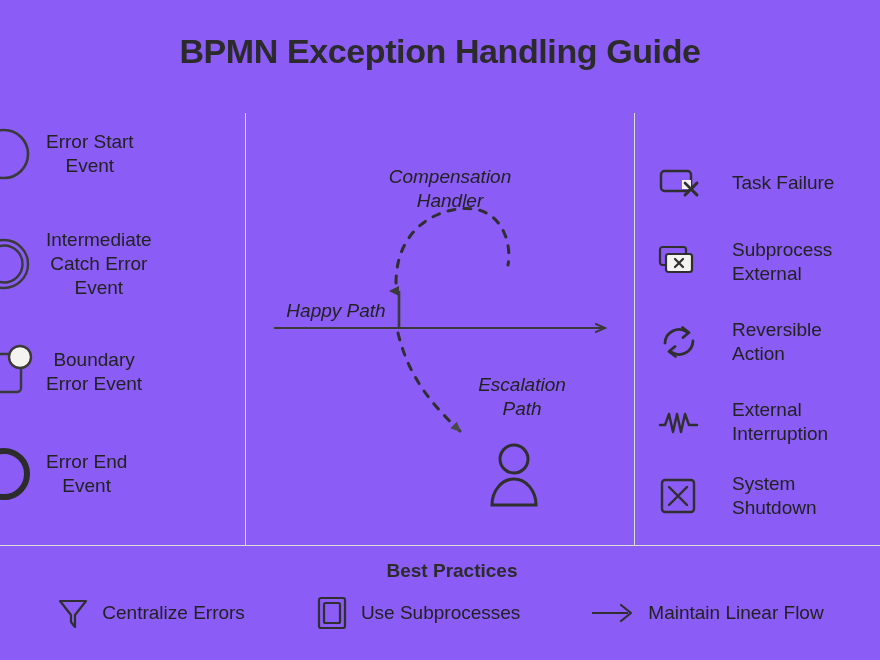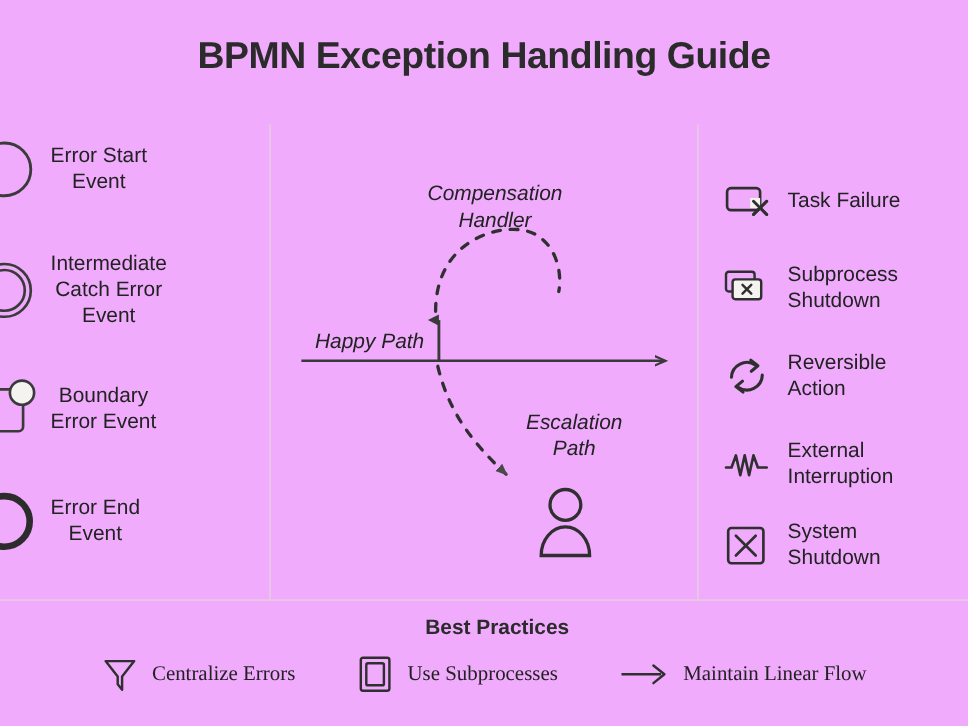--- a/index.html
+++ b/index.html
@@ -13,21 +13,21 @@
     overflow: hidden;
     font-family: "Liberation Sans", sans-serif;
     color: #2a2a2a;
     position: relative;
   }
 
   .canvas {
     position: absolute;
     left: 0; top: 0;
     width: 880px; height: 660px;
-    background: #f0abfc;
+    background: #8b5cf6;
   }
 
   
   .title {
     position: absolute;
     left: 0; top: 32px;
     width: 880px;
     text-align: center;
     font-size: 34px;
     font-weight: bold;
@@ -72,21 +72,21 @@
   }
 
   
   .col-left .row { left: -24px; width: 240px; }
   .col-left .ico { width: 56px; height: 56px; }
   .col-left .lbl { margin-left: 14px; text-align: center; }
 
   
   .col-three .row { left: 658px; width: 230px; }
   .col-three .ico { width: 42px; height: 42px; }
-  .col-three .lbl { margin-left: 16px; }
+  .col-three .lbl { margin-left: 32px; }
 
   
   .col-four .row {
     left: 838px;
     width: 210px;
     display: block;
     text-align: center;
   }
 
   
@@ -117,22 +117,21 @@
     font-weight: bold;
     color: #2b2b2b;
   }
   .practices {
     position: absolute;
     left: 0; top: 596px;
     width: 880px;
     display: flex;
     justify-content: center;
     align-items: center;
-    gap: 56px;
-    font-family: Liberation Serif, serif;
+    gap: 70px;
   }
   .practice {
     display: flex;
     align-items: center;
     gap: 12px;
   }
   .practice .pico {
     width: 34px; height: 34px;
     display: flex; align-items: center; justify-content: center;
   }
@@ -252,21 +251,21 @@
 
     <div class="row" style="top:238px">
       <span class="ico">
         <svg width="42" height="42" viewBox="0 0 42 42">
           <rect x="2" y="6" width="26" height="18" rx="2.5" ry="2.5" fill="none" stroke="#2f2f2f" stroke-width="2.2"></rect>
           <rect x="8" y="13" width="26" height="18" rx="2.5" ry="2.5" fill="#f4f3ef" stroke="#2f2f2f" stroke-width="2.2"></rect>
           <path d="M17,18 L25,26 M25,18 L17,26" stroke="#2f2f2f" stroke-width="2.2" stroke-linecap="round"></path>
         </svg>
       </span>
       <span class="lbl">Subprocess
-Shutdown</span>
+External</span>
     </div>
 
     <div class="row" style="top:318px">
       <span class="ico">
         <svg width="42" height="42" viewBox="0 0 42 42">
           <path d="M7,22 A14,14 0 0 1 29,11" fill="none" stroke="#2f2f2f" stroke-width="2.8" stroke-linecap="round"></path>
           <path d="M24.5,6.5 L31,11.5 L25,16.5" fill="none" stroke="#2f2f2f" stroke-width="2.8" stroke-linecap="round" stroke-linejoin="round"></path>
           <path d="M35,20 A14,14 0 0 1 13,31" fill="none" stroke="#2f2f2f" stroke-width="2.8" stroke-linecap="round"></path>
           <path d="M17.5,35.5 L11,30.5 L17,25.5" fill="none" stroke="#2f2f2f" stroke-width="2.8" stroke-linecap="round" stroke-linejoin="round"></path>
         </svg>

